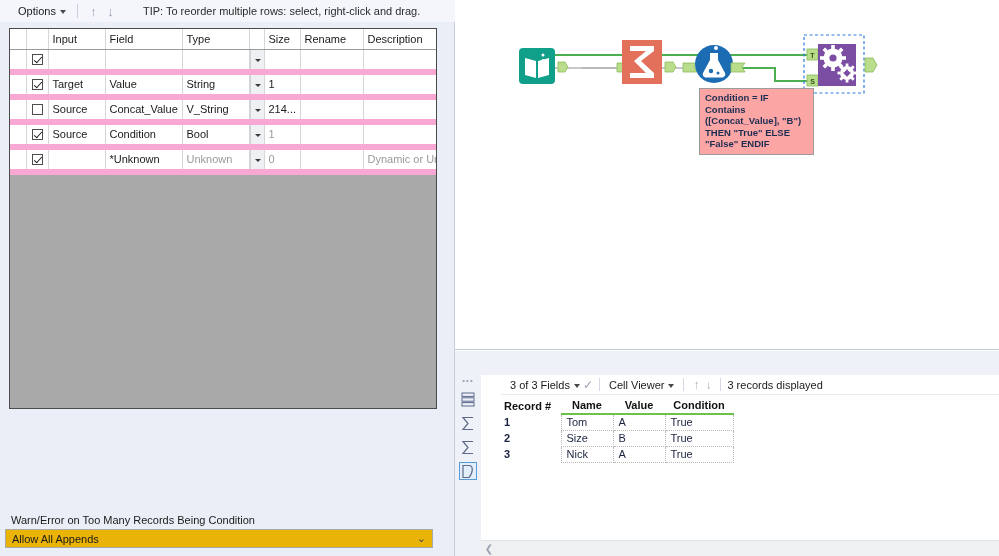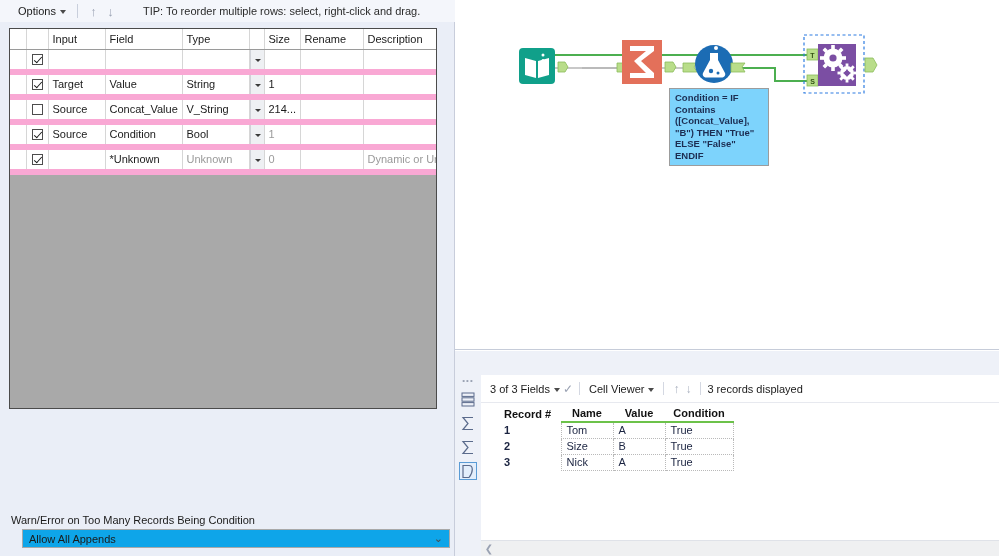--- a/index.html
+++ b/index.html
@@ -132,23 +132,23 @@
   }
   .dd-cell .caret-dn { border-top-color: #3a3a3a; border-left-width: 3px; border-right-width: 3px; border-top-width: 3.5px; }
   .muted { color: #9a9a9a; }
 
   
   #warn-label {
     position: absolute; left: 11px; top: 514px;
     font-size: 11px; color: #1a1a1a;
   }
   #append-select {
-    position: absolute; left: 22px; top: 529px;
+    position: absolute; left: 5px; top: 529px;
     width: 428px; height: 19px;
-    background: #0ea5e9;
+    background: #eab308;
     border: 1px solid #a9a9a9;
     display: flex; align-items: center;
     padding: 0 6px;
     font-size: 11px;
     cursor: pointer;
   }
   #append-select .sel-caret {
     margin-left: auto; color: #4a4a4a; font-size: 11px; line-height: 1;
   }
 
@@ -156,24 +156,24 @@
   #canvas {
     position: absolute; left: 455px; top: 0;
     width: 544px; height: 350px;
     background: #ffffff;
     border-bottom: 1px solid #c6ccd9;
   }
   #canvas svg { display: block; }
 
   .anno-box {
     position: absolute;
-    left: 214px; top: 88px;
-    width: 100px;
+    left: 244px; top: 88px;
+    width: 115px;
     border: 1px solid #9c9c9c;
-    background: #7dd3fc;
+    background: #fca5a5;
     padding: 3px 4px 4px 5px;
     font-size: 9.5px;
     line-height: 11.5px;
     color: #1c2d52;
     font-weight: bold;
     white-space: pre-line;
   }
 
   
   #results {
@@ -208,27 +208,28 @@
     cursor: pointer;
   }
   .rail-ico.active { border: 1px solid #5a9bd5; background: #e3eefb; }
 
   #results-main {
     position: absolute; left: 26px; top: 0;
     width: 518px; height: 181px;
     background: #ffffff;
   }
   #res-toolbar {
-    height: 28px;
+    height: 20px;
     display: flex; align-items: center;
     background: #ffffff;
     padding-left: 6px;
     font-size: 11px;
     color: #1a1a1a;
     border-bottom: 1px solid #e7e9ef;
+    margin-left: 20px;
   }
   #res-toolbar .tb-item {
     display: flex; align-items: center; gap: 4px;
     padding: 1px 3px; cursor: pointer;
   }
   .check-mark { color: #9aa2b3; font-size: 12px; line-height: 1; }
   .tb-sep { width: 1px; height: 13px; background: #d4d8e2; margin: 0 6px; }
   .tb-arrow { color: #aab1bf; font-size: 12px; line-height: 1; cursor: pointer; padding: 0 3px; }
   #rec-count { color: #1a1a1a; }
 

